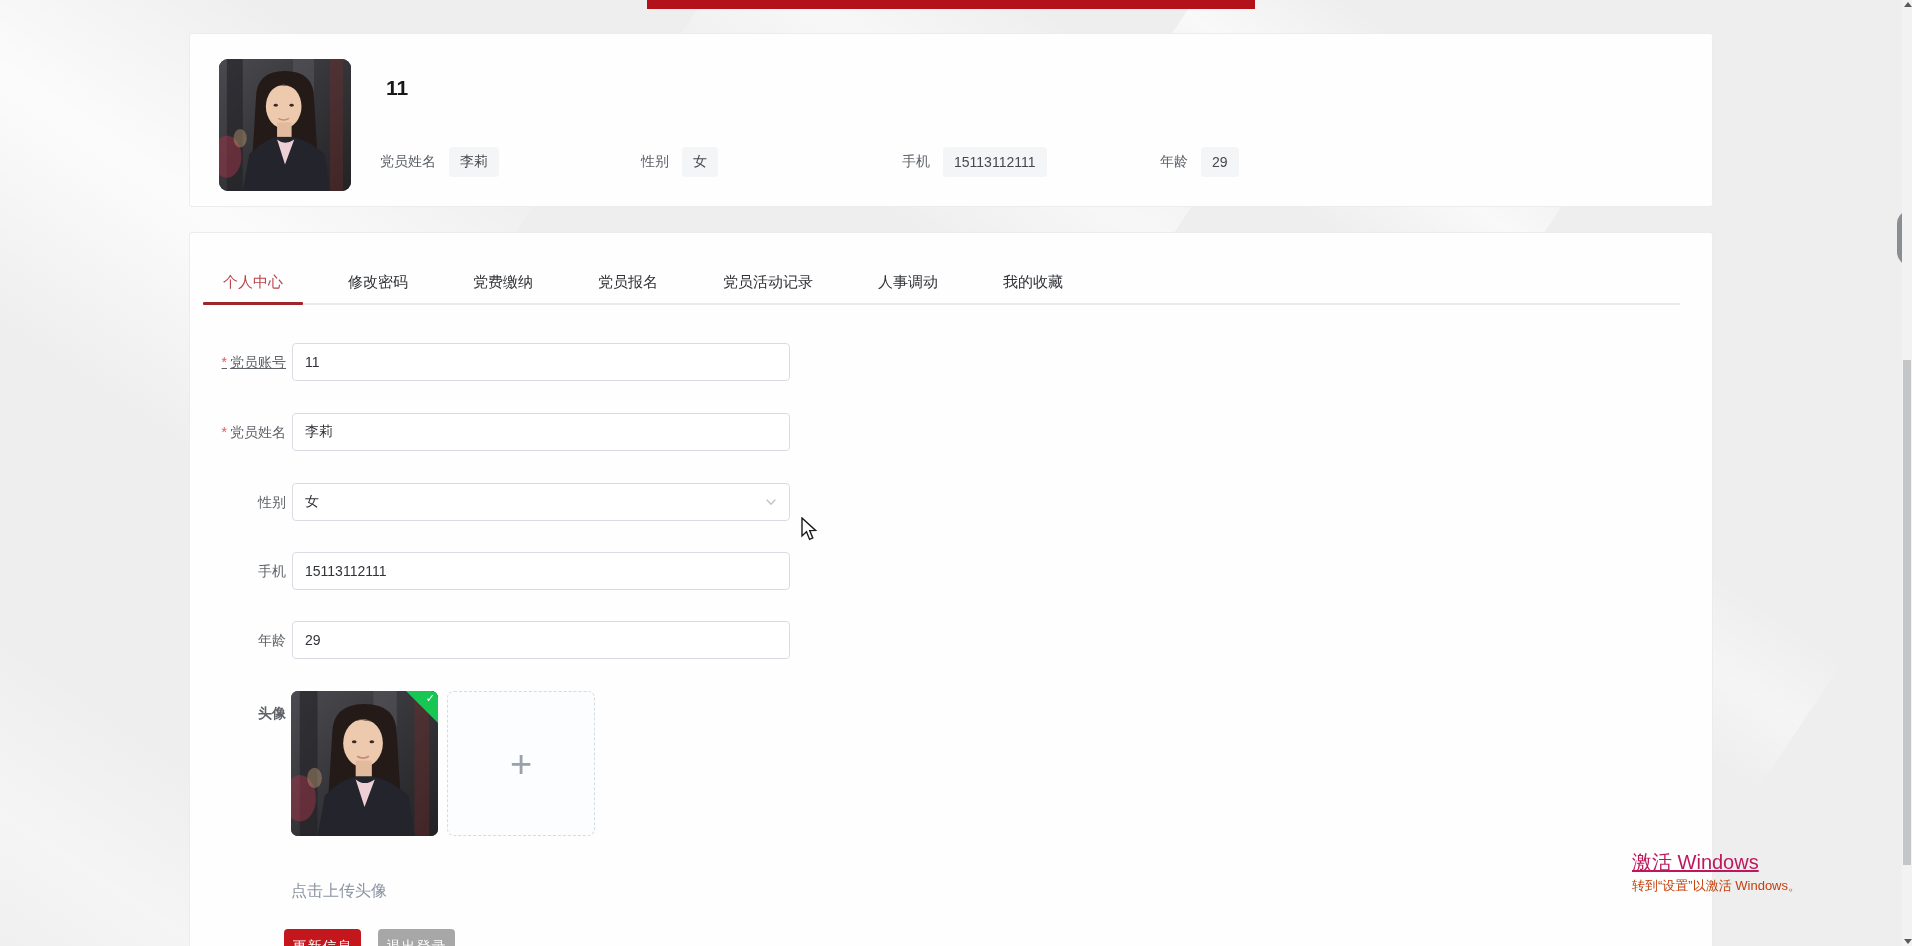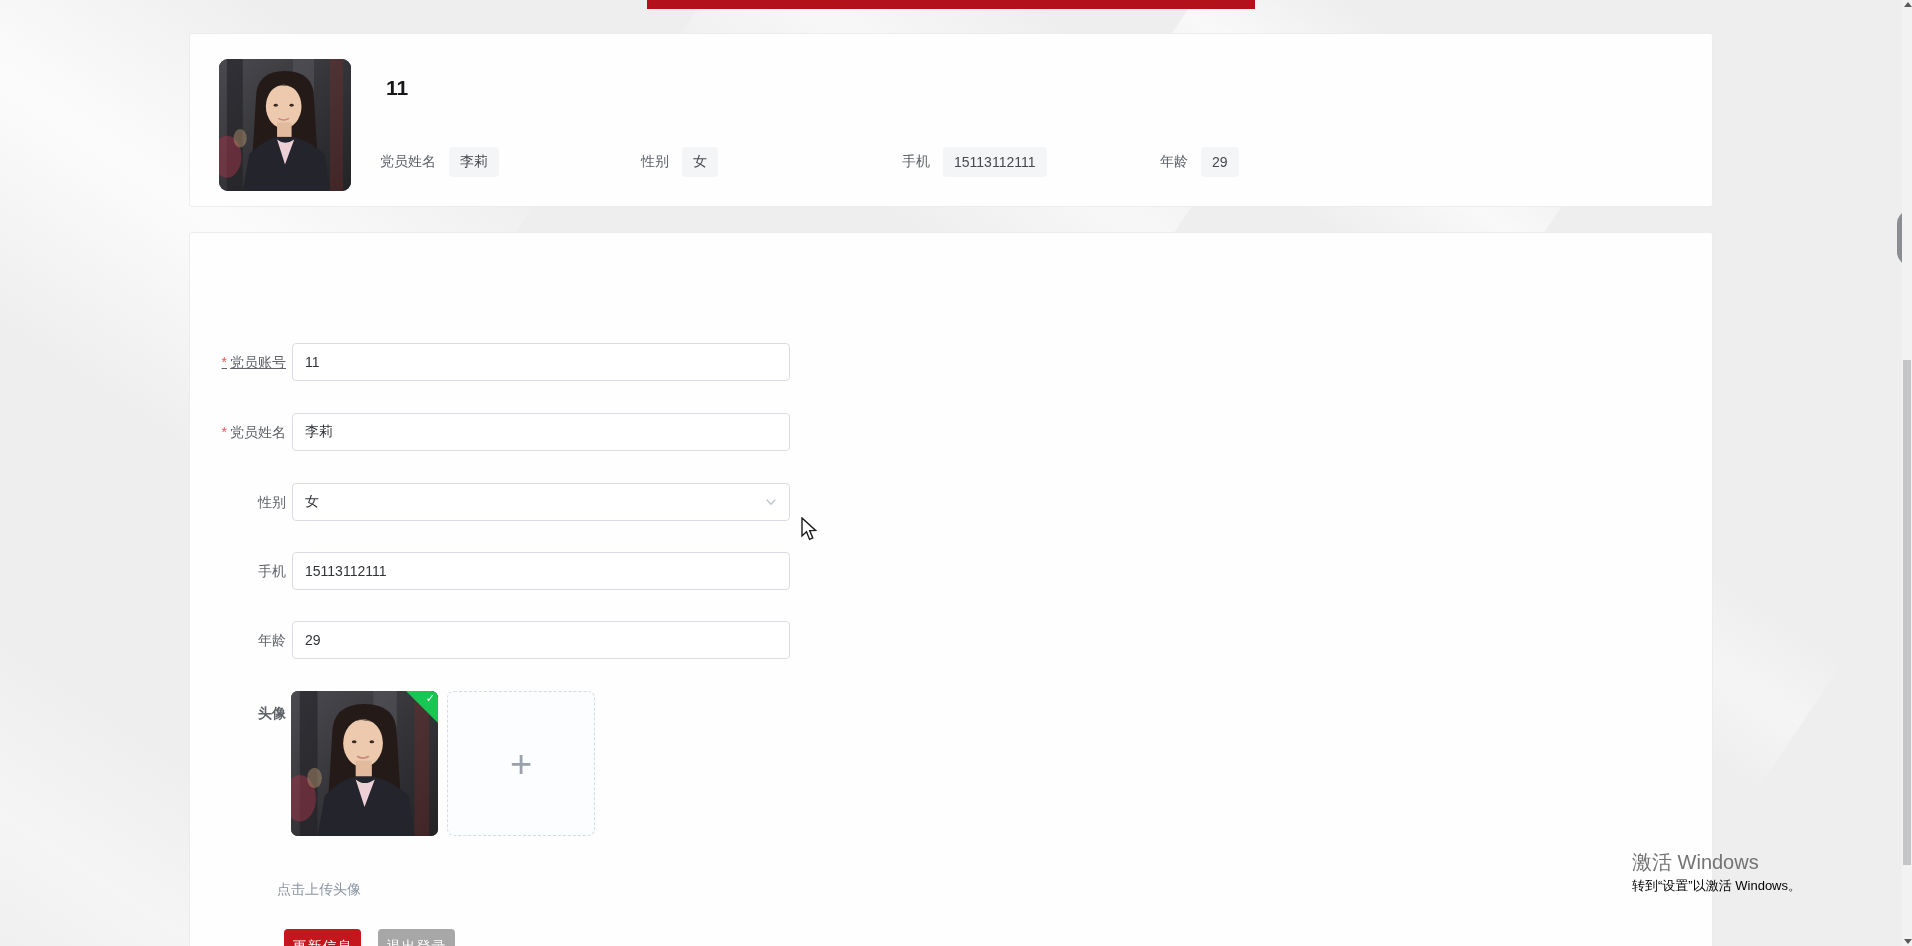--- a/index.html
+++ b/index.html
@@ -40,41 +40,41 @@
   .req { color:#e4565c; margin-right:3px; font-size:14px; }
   .finput { position:absolute; left:102px; width:498px; height:38px; border:1px solid #d9dde3; border-radius:4px; background:#fff; font-size:14px; color:#303338; padding:0 12px; font-family:"Liberation Sans","DejaVu Sans",sans-serif; }
   .fselect { position:absolute; left:102px; width:498px; height:38px; border:1px solid #d9dde3; border-radius:4px; background:#fff; display:flex; align-items:center; padding:0 12px; font-size:14px; color:#303338; }
   .fselect .chev { margin-left:auto; color:#bfc4cc; display:flex; }
 
   .avatar-thumb { position:absolute; left:101px; top:458px; width:147px; height:145px; border-radius:7px; }
   .badge { position:absolute; right:0; top:0; width:0; height:0; border-left:32px solid transparent; border-top:32px solid #17c653; }
   .badge-check { position:absolute; right:3px; top:1px; color:#fff; font-size:11px; font-weight:bold; z-index:2; }
   .upload-box { position:absolute; left:257px; top:458px; width:148px; height:145px; border:1px dashed #d5dbe1; border-radius:7px; background:#fbfdfe; display:flex; align-items:center; justify-content:center; cursor:pointer; }
   .plus { color:#99a1aa; font-size:38px; font-weight:200; line-height:1; }
-  .upload-hint { position:absolute; left:87px; top:648px; font-size:14px; color:#8b94a3; }
+  .upload-hint { position:absolute; left:101px; top:648px; font-size:16px; color:#8b94a3; }
 
   .btn { position:absolute; top:696px; height:36px; border:none; border-radius:4px; color:#fff; font-size:14px; letter-spacing:1px; font-family:"Liberation Sans","DejaVu Sans",sans-serif; cursor:pointer; }
   .btn-update { left:94px; width:77px; background:#c4171d; }
   .btn-logout { left:188px; width:77px; background:#a7a7a7; }
 
   
   .side-widget { position:absolute; left:1897px; top:210px; width:28px; height:56px; background:#8a8e93; border-radius:14px 0 0 14px; }
   .side-widget .dot { position:absolute; left:9px; top:14px; width:4px; height:4px; background:#fff; border-radius:50%; }
   .side-widget .stem { position:absolute; left:7px; top:22px; width:8px; height:13px; background:#fff; border-radius:1px; }
 
   
   .sb-track { position:absolute; left:1902px; top:0; width:10px; height:946px; background:#f2f2f2; }
   .sb-thumb { position:absolute; left:1903px; top:360px; width:8px; height:505px; background:#c3c5c7; }
   .sb-arrow { position:absolute; left:1904px; width:0; height:0; border-left:4px solid transparent; border-right:4px solid transparent; }
   .sb-up { top:2px; border-bottom:5px solid #5a5a5a; }
   .sb-down { top:939px; border-top:5px solid #5a5a5a; }
 
   .watermark { position:absolute; left:1632px; top:850px; color:#9d9da0; pointer-events:none; }
-  .wm1 { font-size:20px; line-height:24px; color:#737373; }
-  .wm2 { font-size:13px; line-height:18px; color:#000000; margin-top:3px; }
+  .wm1 { font-size:20px; line-height:24px; color:#be185d;text-decoration:underline; }
+  .wm2 { font-size:13px; line-height:18px; color:#c2410c; margin-top:3px; }
 
   .cursor { position:absolute; left:800px; top:517px; z-index:50; pointer-events:none; }
 </style>
 </head>
 <body>
 
 <div class="streak s1"></div>
 <div class="streak s2"></div>
 <div class="streak s3"></div>
 <div class="streak s4"></div>
@@ -124,20 +124,29 @@
     <span class="pill">15113112111</span>
   </div>
   <div class="pair pairD">
     <span class="lbl">年龄</span>
     <span class="pill">29</span>
   </div>
 </div>
 
 <div class="card card2">
 
+  <div class="tabs">
+    <div class="tab active"><span>个人中心</span><span class="bar"></span></div>
+    <div class="tab"><span>修改密码</span></div>
+    <div class="tab"><span>党费缴纳</span></div>
+    <div class="tab"><span>党员报名</span></div>
+    <div class="tab"><span>党员活动记录</span></div>
+    <div class="tab"><span>人事调动</span></div>
+    <div class="tab"><span>我的收藏</span></div>
+  </div>
 
   <div class="flabel" style="left:-64px; top:121px;text-decoration:underline;"><span class="req">*</span><span>党员账号</span></div>
   <input class="finput" style="top: 110px;" value="11">
 
   <div class="flabel" style="left:-64px; top:191px;"><span class="req">*</span><span>党员姓名</span></div>
   <input class="finput" style="top: 180px;" value="李莉">
 
   <div class="flabel" style="left:-64px; top:261px;"><span>性别</span></div>
   <div class="fselect" style="top:250px;">
     <span>女</span>

